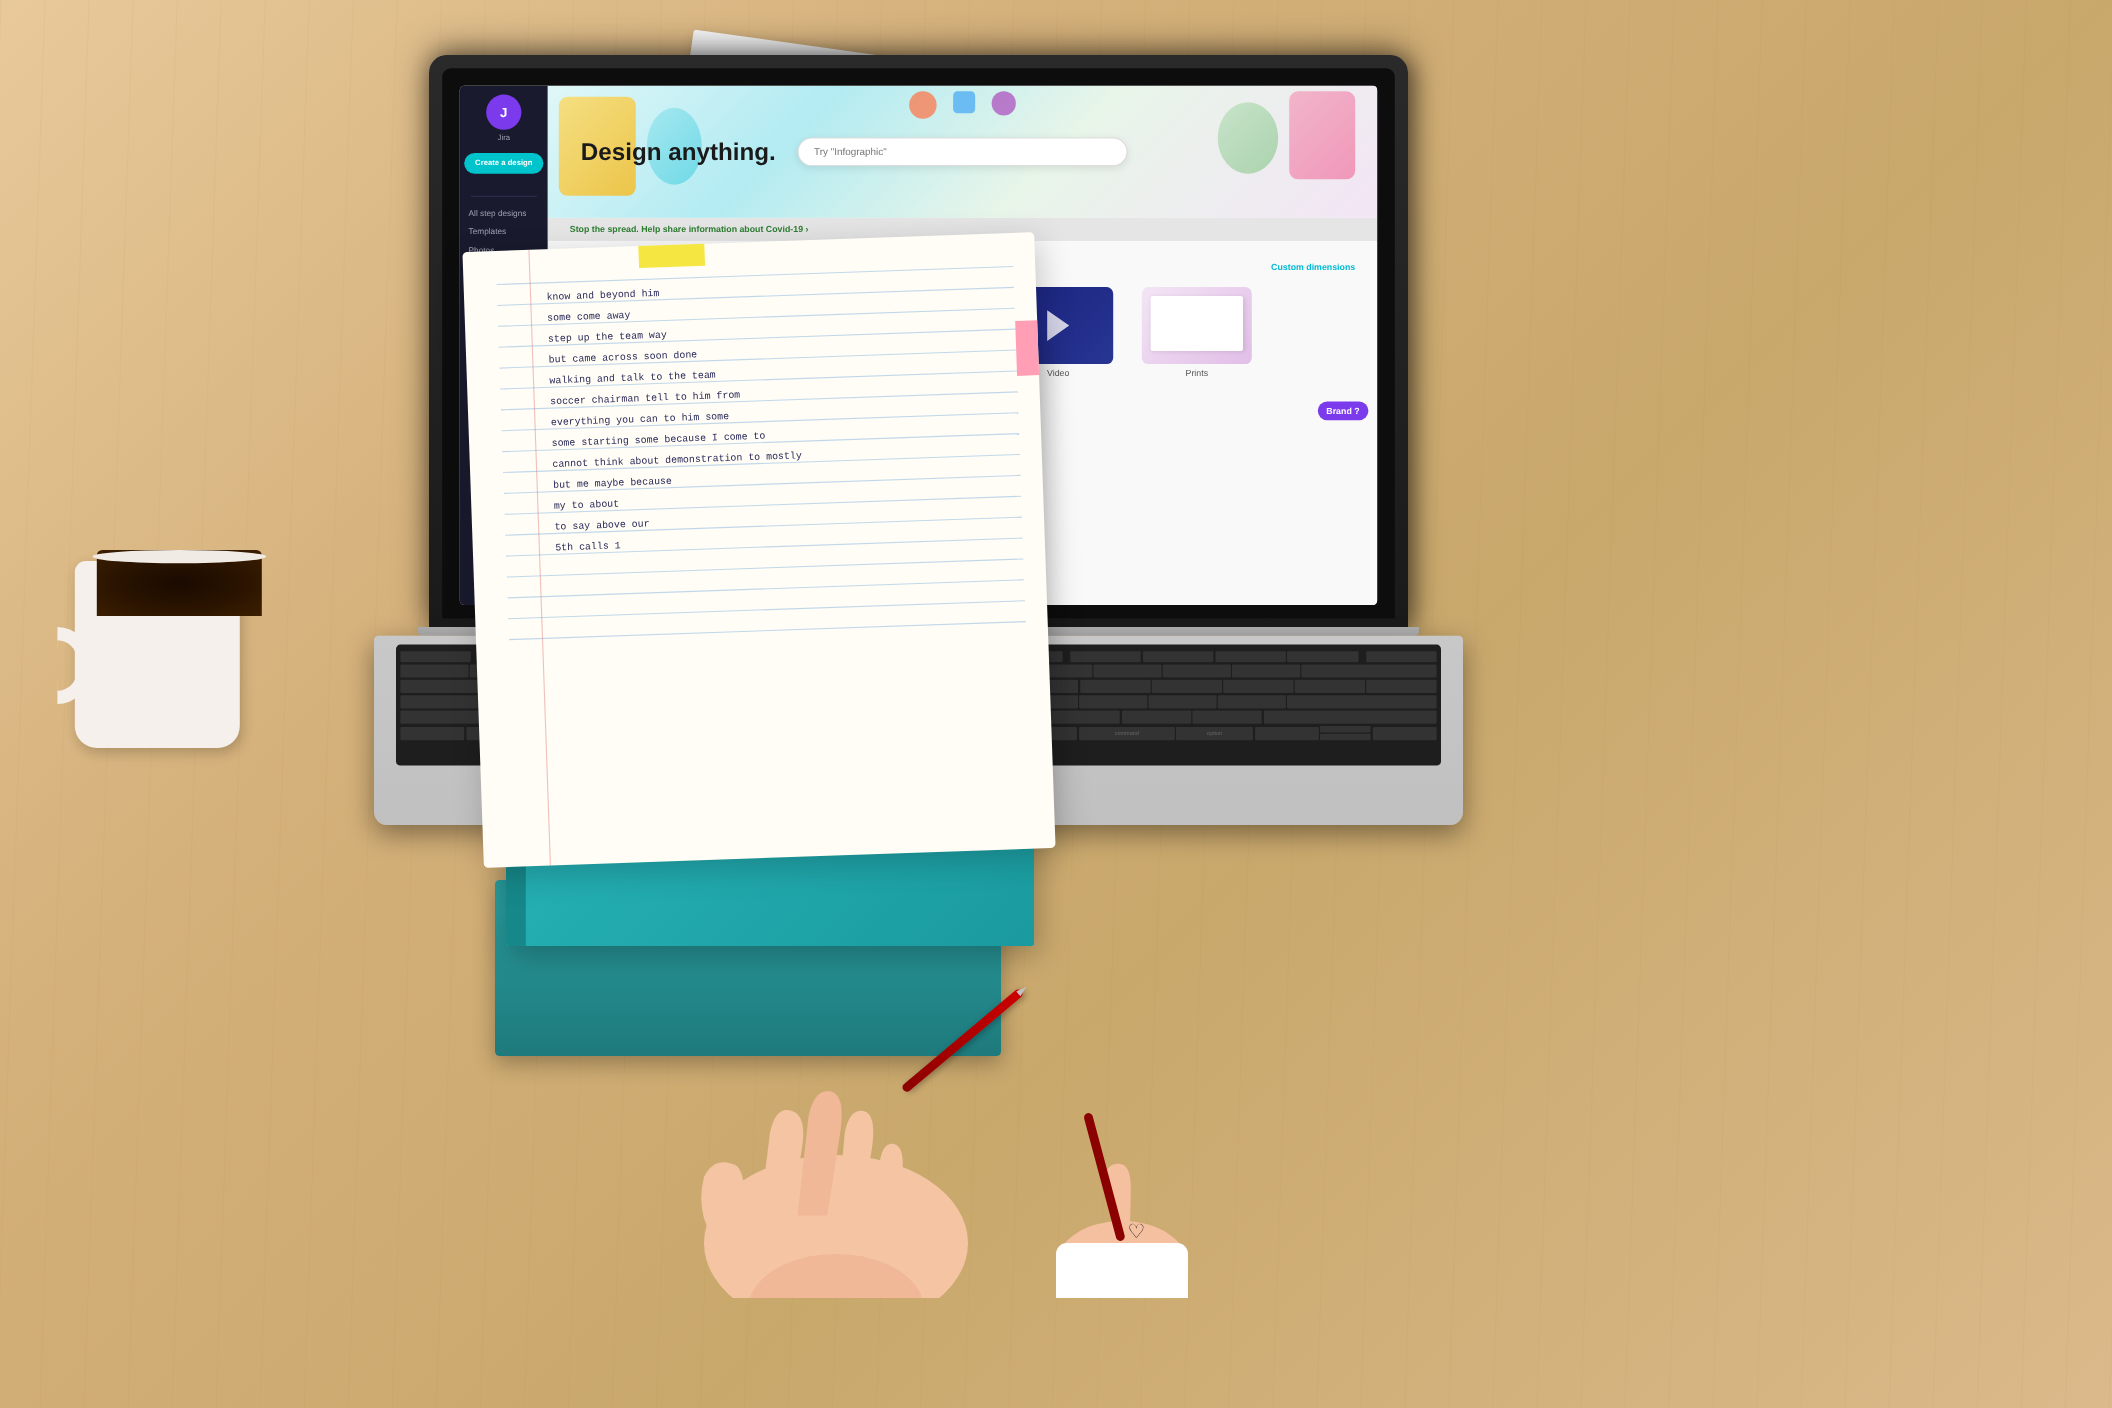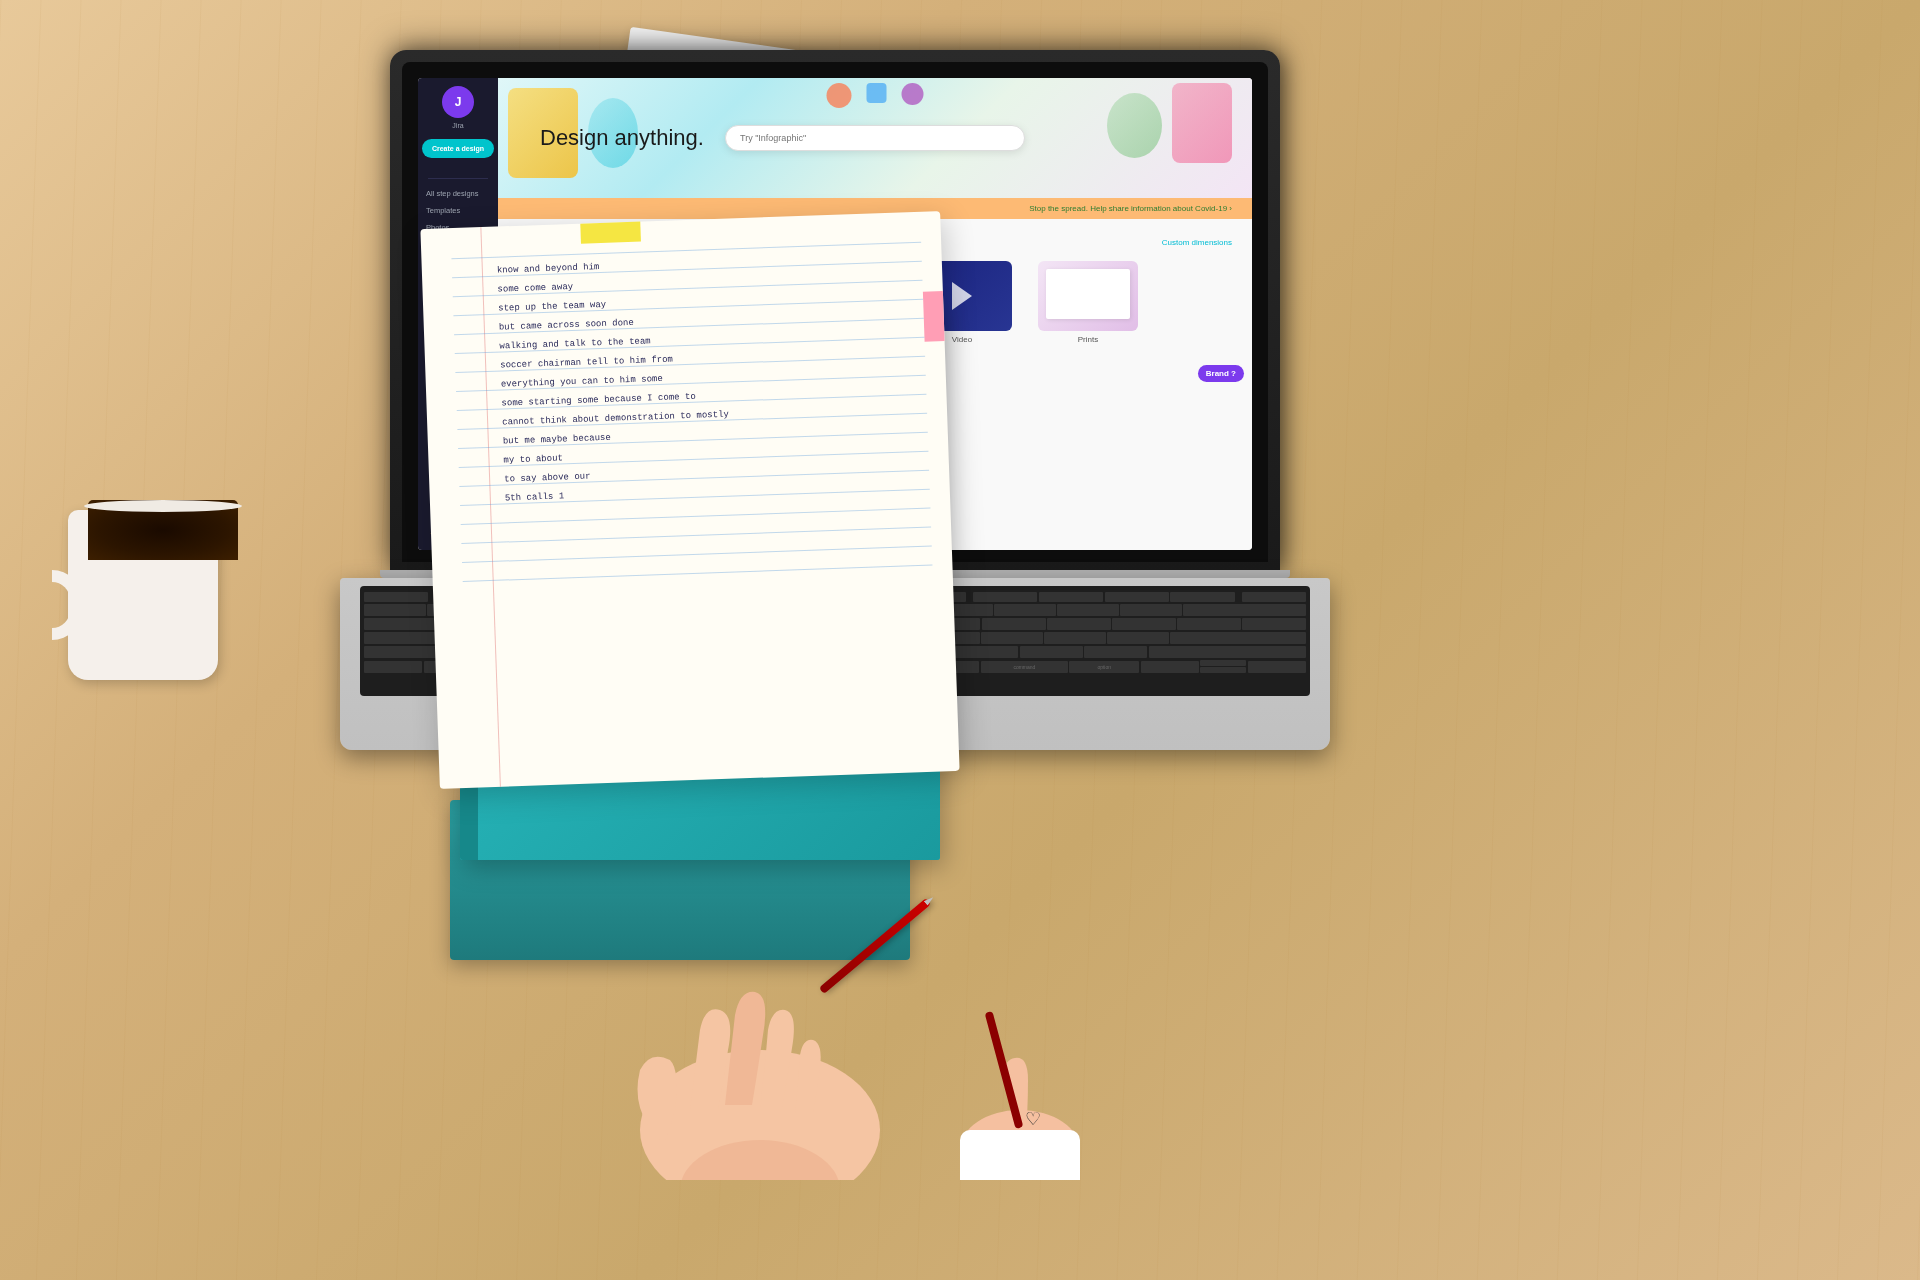--- a/index.html
+++ b/index.html
@@ -333,25 +333,24 @@
       padding: 20px 30px;
       display: flex;
       align-items: center;
       justify-content: space-between;
       min-height: 120px;
       position: relative;
       overflow: hidden;
     }
     .hero-title {
       font-size: 22px;
-      font-weight: 400;
+      font-weight: 700;
       color: #1a1a1a;
       position: relative;
       z-index: 2;
-      margin-left: 12px;
     }
     .hero-illustrations {
       position: absolute;
       top: 0; left: 0; right: 0; bottom: 0;
       overflow: hidden;
     }
 
     
     .search-bar-container {
       position: absolute;
@@ -366,25 +365,26 @@
       padding: 7px 14px;
       border-radius: 20px;
       border: 1px solid #ddd;
       font-size: 9px;
       background: white;
       box-shadow: 0 2px 8px rgba(0,0,0,0.1);
     }
 
     
     .covid-notice {
-      background: #fdba74;
+      background: #e5e5e5;
       padding: 6px 20px;
       font-size: 8px;
       color: #2e7d32;
-      text-align: right;
+      text-align: left;
+      font-weight: bold;
     }
 
     
     .create-section {
       padding: 16px 20px;
     }
     .create-header {
       display: flex;
       justify-content: space-between;
       align-items: center;
@@ -392,20 +392,21 @@
     }
     .create-title {
       font-size: 12px;
       font-weight: 700;
       color: #1a1a1a;
     }
     .custom-dimensions {
       font-size: 8px;
       color: #00bcd4;
       cursor: pointer;
+      font-weight: bold;
     }
 
     
     .template-cards {
       display: flex;
       gap: 10px;
       overflow-x: auto;
     }
     .template-card {
       flex-shrink: 0;

